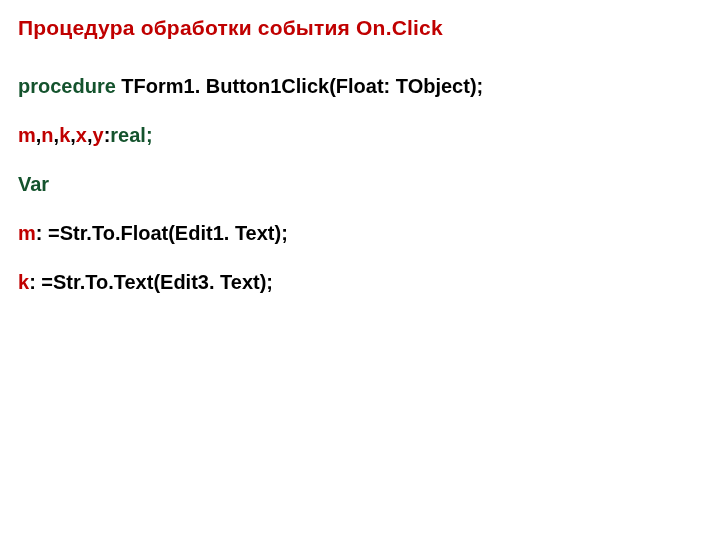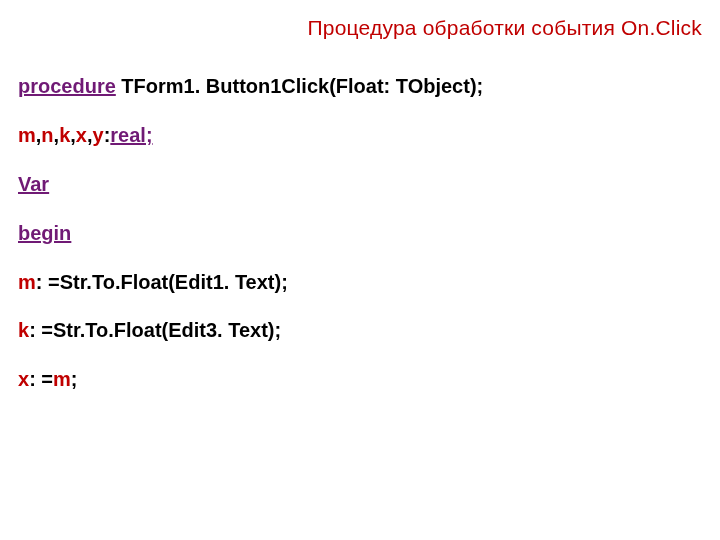--- a/index.html
+++ b/index.html
@@ -8,54 +8,52 @@
     width: 720px;
     height: 540px;
     background: #ffffff;
     font-family: Arial, Helvetica, sans-serif;
   }
   .page {
     padding: 12px 18px 20px 18px;
     box-sizing: border-box;
   }
   .title {
-    text-align: right;
-    font-weight: 400;
+    text-align: left;
+    font-weight: 700;
     font-size: 21px;
     color: #c00000;
     margin: 4px 0 10px 0;
     letter-spacing: 0.2px;
   }
   .code {
     font-family: Arial, Helvetica, sans-serif;
     font-size: 20px;
     line-height: 1.22;
     color: #000000;
     font-weight: 700;
     white-space: pre; 
   }
-  .kw  { color: #701a75; font-weight: 700; text-decoration: underline; }   
+  .kw  { color: #14532d; font-weight: 700; }   
   .var { color: #c00000; font-weight: 700; }   
   .line { display: block; }
 </style>
 </head>
 <body>
 
 <div class="page">
 
   <div class="title">Процедура обработки события On.Click</div>
 
   <div class="code">
 <span class="line"><span class="kw">procedure</span><span> TForm1. Button1Click(Float: TObject);</span></span>
 <span class="line"><span class="var">m</span><span>,</span><span class="var">n</span><span>,</span><span class="var">k</span><span>,</span><span class="var">x</span><span>,</span><span class="var">y</span><span>:</span><span class="kw">real;</span></span>
 <span class="line"><span class="kw">Var</span></span>
-<span class="line"><span class="kw">begin</span></span>
 <span class="line"><span class="var">m</span><span>: =Str.To.Float(Edit1. Text);</span></span>
-<span class="line"><span class="var">k</span><span>: =Str.To.Float(Edit3. Text);</span></span>
-<span class="line"><span class="var">x</span><span>: =</span><span class="var">m</span><span>;</span></span>
+<span class="line"><span class="var">k</span><span>: =Str.To.Text(Edit3. Text);</span></span>
 
 
 
 
 
 
 
 
 
 

